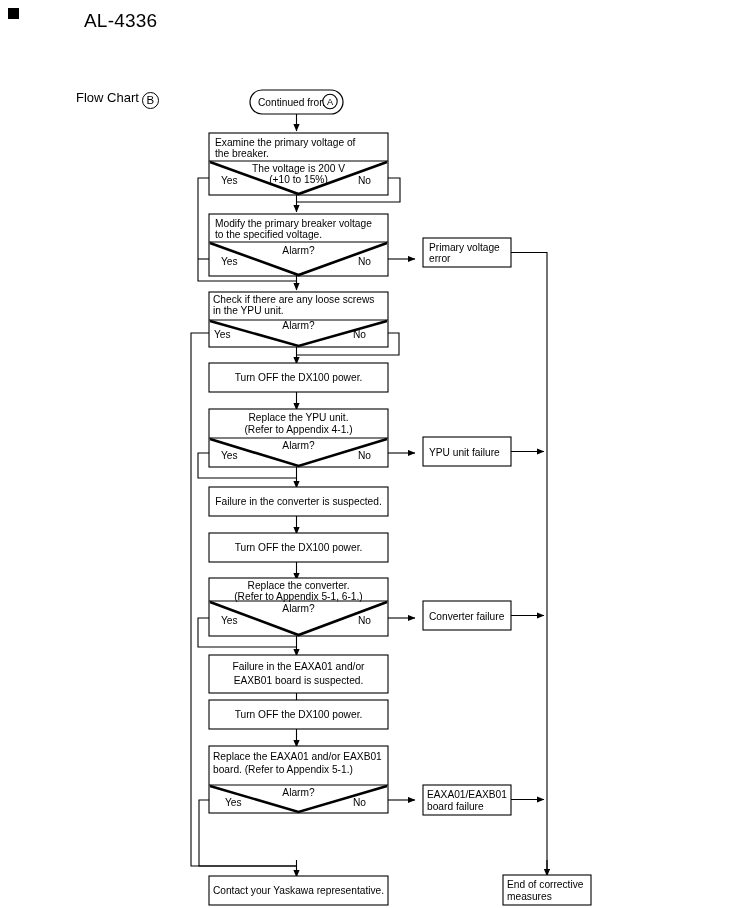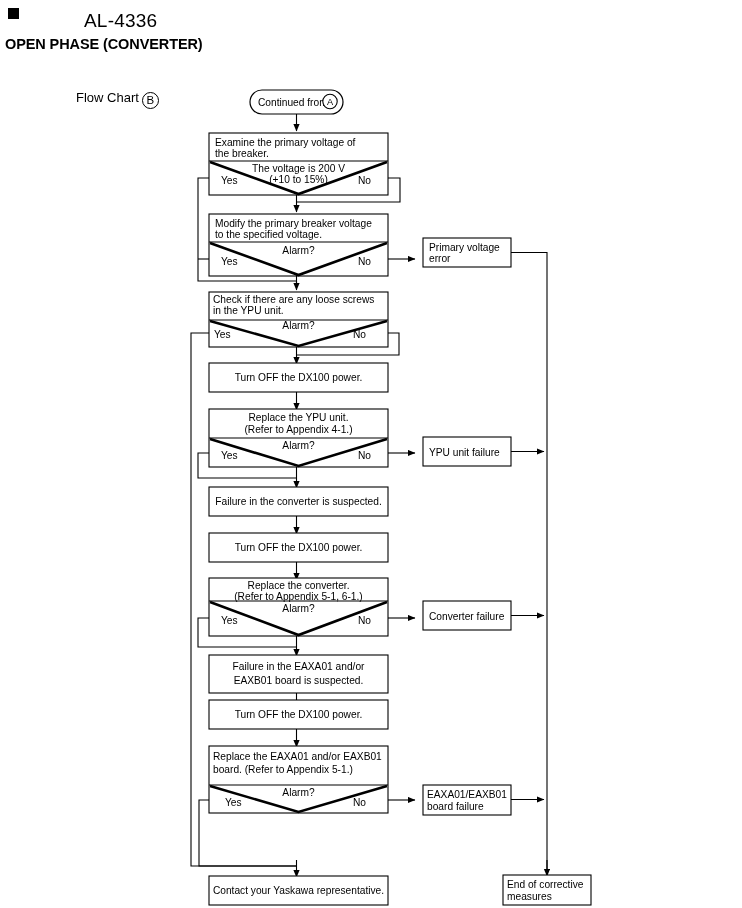--- a/index.html
+++ b/index.html
@@ -96,21 +96,20 @@
   .chev { stroke: #000000; stroke-width: 2.6; fill: none; stroke-linejoin: miter; }
   .term { fill: #ffffff; stroke: #000000; stroke-width: 1.2; }
 </style>
 </head>
 <body>
 
 <div id="page">
 
   <div class="hdr-bullet"></div>
   <div class="hdr-code">AL-4336</div>
-  <div class="hdr-title">OPEN PHASE (CONVERTER)</div>
   <div class="flow-label">
     <span>Flow Chart</span><span class="circ">B</span>
   </div>
 
   <svg id="chart" viewBox="0 0 742 908">
     <defs>
       <marker id="ah" markerWidth="9" markerHeight="9" refX="7.2" refY="3.2" orient="auto" markerUnits="userSpaceOnUse">
         <path d="M0,0 L7.6,3.2 L0,6.4 z" fill="#000000"></path>
       </marker>
     </defs>

